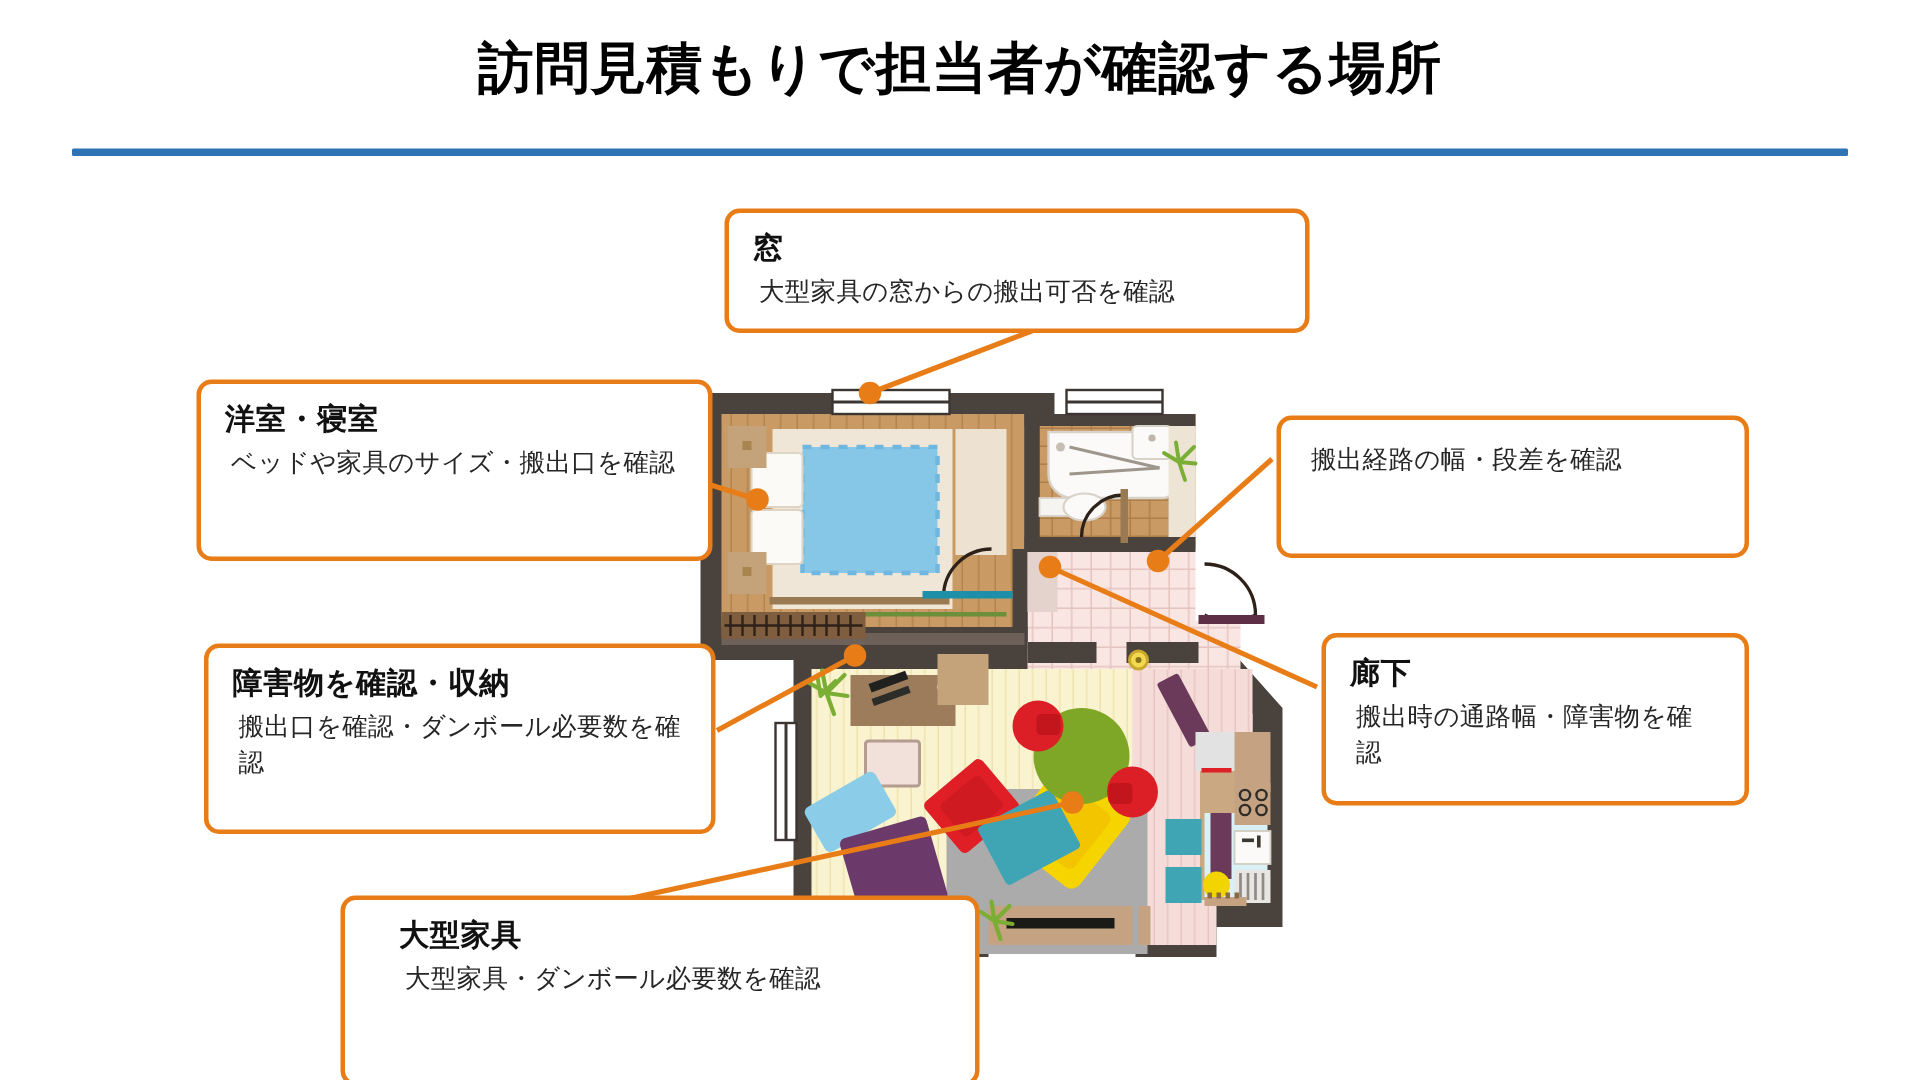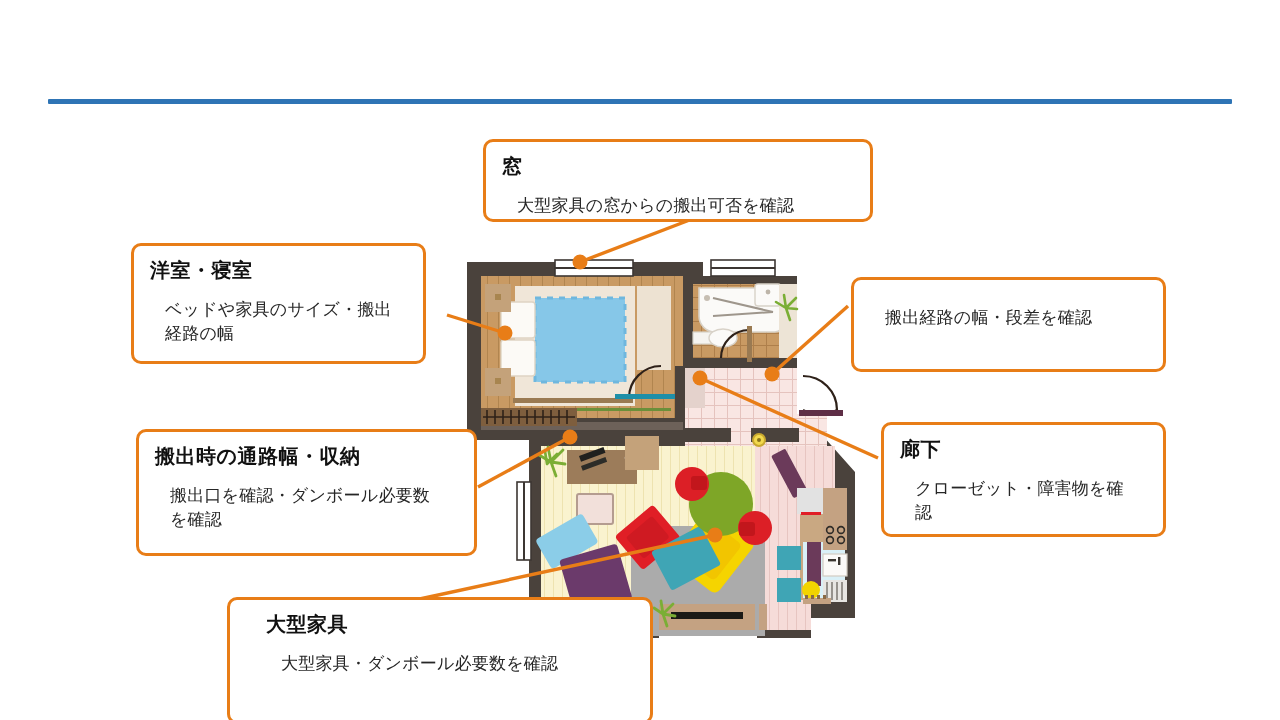--- a/index.html
+++ b/index.html
@@ -57,36 +57,37 @@
     color:#111111;
     line-height:1.3;
     margin:0 0 4px 0;
     letter-spacing:0.5px;
   }
   .callout .c-desc{
     font-size:17px;
     font-weight:normal;
     color:#262626;
     line-height:1.42;
-    margin:15px;
+    margin:4px;
     letter-spacing:0.2px;
   }
 
   #cb-window  {left:483px; top:139px; width:390px; height:83px;}
-  #cb-bedroom {left:131px; top:243px; width:295px; height:121px;}
+  #cb-bedroom {left:131px; top:253px; width:344px; height:121px;}
   #cb-closet  {left:136px; top:429px; width:341px; height:127px;}
   #cb-furniture{left:227px;top:597px; width:426px; height:127px;padding-left:36px;}
   #cb-entrance{left:851px; top:277px; width:315px; height:95px;}
   #cb-hall    {left:881px; top:422px; width:285px; height:115px;}
 </style>
 </head>
 <body>
 
 <div class="slide">
 
+  <div class="title">訪問見積もりで担当者が確認する場所</div>
   <div class="title-rule"></div>
 
   <div class="plan-stage">
     <svg viewBox="0 0 450 440" xmlns="http://www.w3.org/2000/svg" shape-rendering="geometricPrecision">
       <defs>
         <pattern id="woodV" width="11" height="10" patternUnits="userSpaceOnUse">
           <rect width="11" height="10" fill="#C99A63"></rect>
           <rect x="10" width="1" height="10" fill="#B1854F"></rect>
         </pattern>
         <pattern id="woodLiving" width="9" height="10" patternUnits="userSpaceOnUse">
@@ -371,35 +372,35 @@
     </g>
   </svg>
 
   <div class="callout" id="cb-window">
     <p class="c-title">窓</p>
     <p class="c-desc">大型家具の窓からの搬出可否を確認</p>
   </div>
 
   <div class="callout" id="cb-bedroom">
     <p class="c-title">洋室・寝室</p>
-    <p class="c-desc">ベッドや家具のサイズ・搬出経路の幅</p>
+    <p class="c-desc">ベッドや家具のサイズ・搬出口を確認</p>
   </div>
 
   <div class="callout" id="cb-closet">
-    <p class="c-title">搬出時の通路幅・収納</p>
+    <p class="c-title">障害物を確認・収納</p>
     <p class="c-desc">搬出口を確認・ダンボール必要数を確認</p>
   </div>
 
   <div class="callout" id="cb-furniture">
     <p class="c-title">大型家具</p>
     <p class="c-desc">大型家具・ダンボール必要数を確認</p>
   </div>
 
   <div class="callout" id="cb-entrance">
     <p class="c-desc">搬出経路の幅・段差を確認</p>
   </div>
 
   <div class="callout" id="cb-hall">
     <p class="c-title">廊下</p>
-    <p class="c-desc">クローゼット・障害物を確認</p>
+    <p class="c-desc">搬出時の通路幅・障害物を確認</p>
   </div>
 
 </div>
 
 </body></html>

